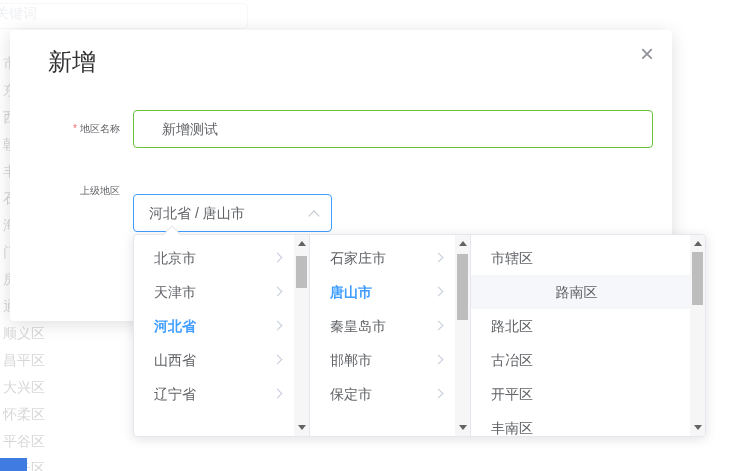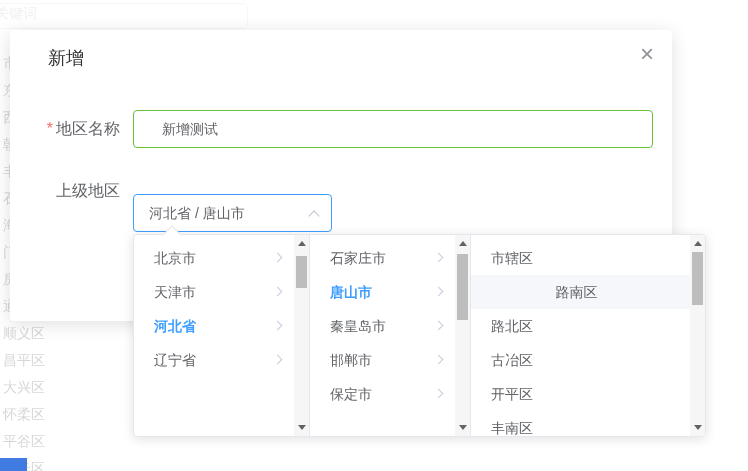--- a/index.html
+++ b/index.html
@@ -28,31 +28,31 @@
     position:absolute; left:0; top:458px; width:27px; height:13px;
     background:#3f7be0; z-index:2;
   }
 
   
   .modal {
     position:absolute; left:10px; top:30px; width:662px; height:291px;
     background:#fff; border-radius:4px; z-index:3;
     box-shadow:0 3px 18px rgba(0,0,0,0.13);
   }
-  .modal-title { position:absolute; left:38px; top:16px; font-size:18px; color:#303133; }
+  .modal-title { position:absolute; left:38px; top:16px; font-size:24px; color:#303133; }
   .modal-close {
     position:absolute; right:18px; top:12px; font-size:24px; line-height:1;
     color:#909399; cursor:pointer; font-weight:300;
   }
   .form-row { position:absolute; left:0; height:38px; }
   .form-row.row1 { top:80px; }
   .form-row.row2 { top:142px; }
   .form-label {
     position:absolute; left:0; top:0; width:110px; line-height:38px;
-    text-align:right; font-size:16px; color:#606266; white-space:nowrap;
+    text-align:right; font-size:10px; color:#606266; white-space:nowrap;
   }
   .req { color:#f56c6c; margin-right:3px; }
   .input {
     position:absolute; left:123px; top:0; height:38px; background:#fff;
     border-radius:4px; font-size:14px; color:#606266; line-height:36px;
     padding-left:15px; cursor:pointer; white-space:nowrap;
   }
   .input.green { width:520px; border:1px solid #67c23a;padding-left:28px; }
   .input.blue  { width:199px; border:1px solid #409eff;margin-top:22px; }
   .chev-up {
@@ -158,20 +158,21 @@
   </div>
 
   <div class="dropdown">
     <div class="popper-arrow"></div>
     <div class="cols" id="cascader-cols">
         <div class="col" style="width: 176px;">
           <ul>
             <li class="item"><span>北京市</span><i class="chev-right"></i></li>
             <li class="item"><span>天津市</span><i class="chev-right"></i></li>
             <li class="item active"><span>河北省</span><i class="chev-right"></i></li>
+            <li class="item"><span>山西省</span><i class="chev-right"></i></li>
             <li class="item"><span>辽宁省</span><i class="chev-right"></i></li>
           </ul>
           <div class="scrollbar">
             <i class="sb-up"></i>
             <i class="sb-down"></i>
             <div class="sb-thumb" style="top: 21px; height: 32px;"></div>
           </div>
         </div>
         <div class="col" style="width: 161px;">
           <ul>

